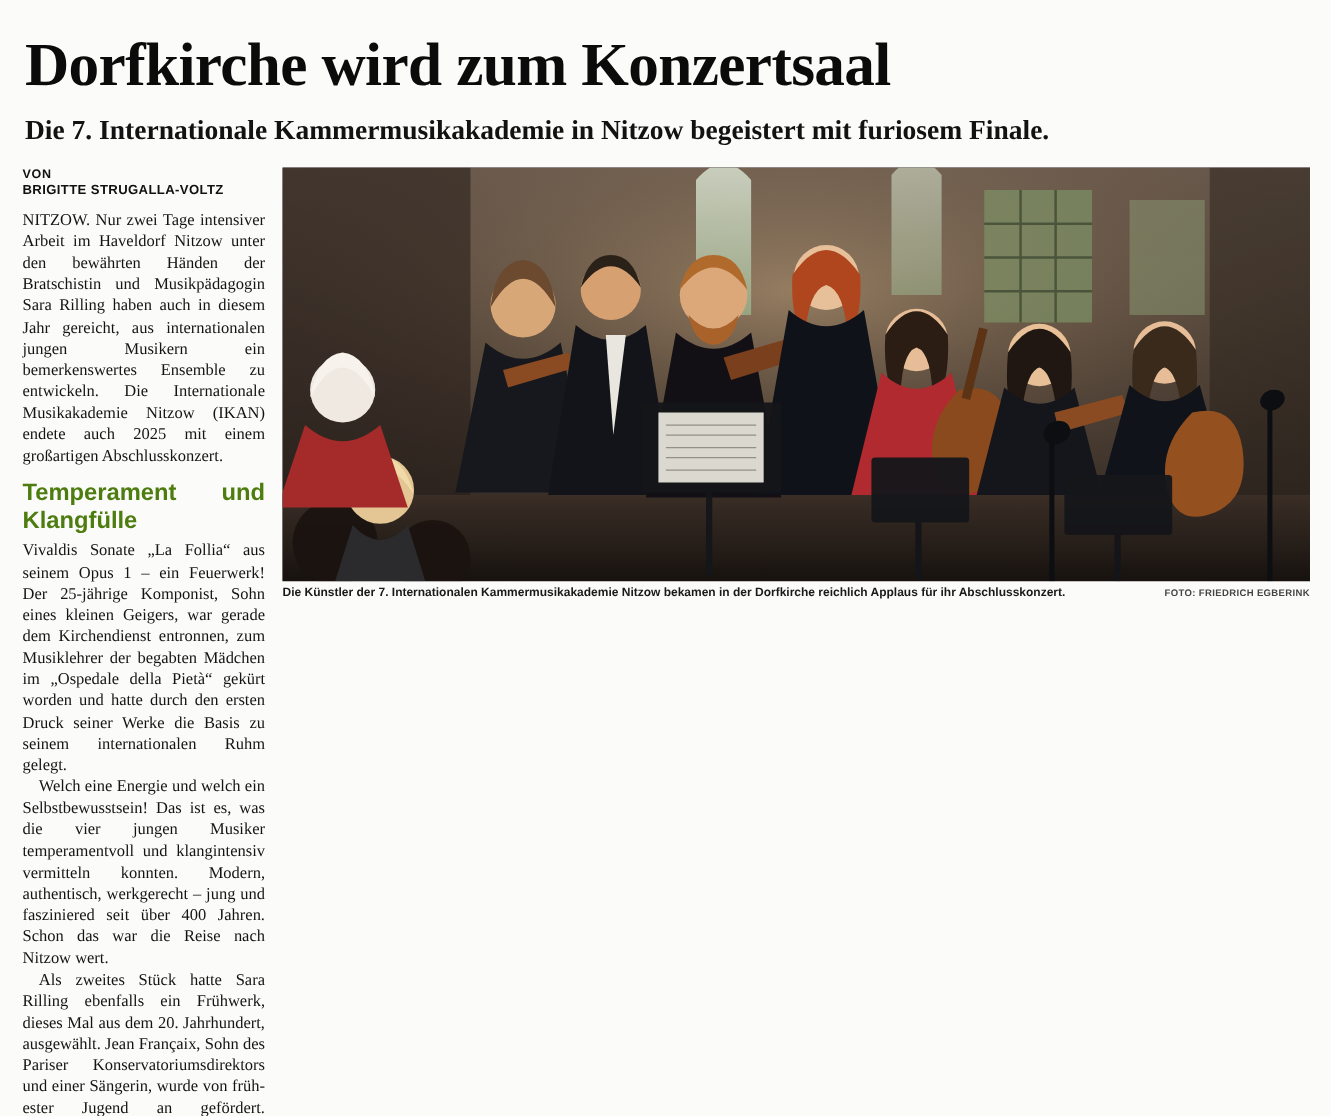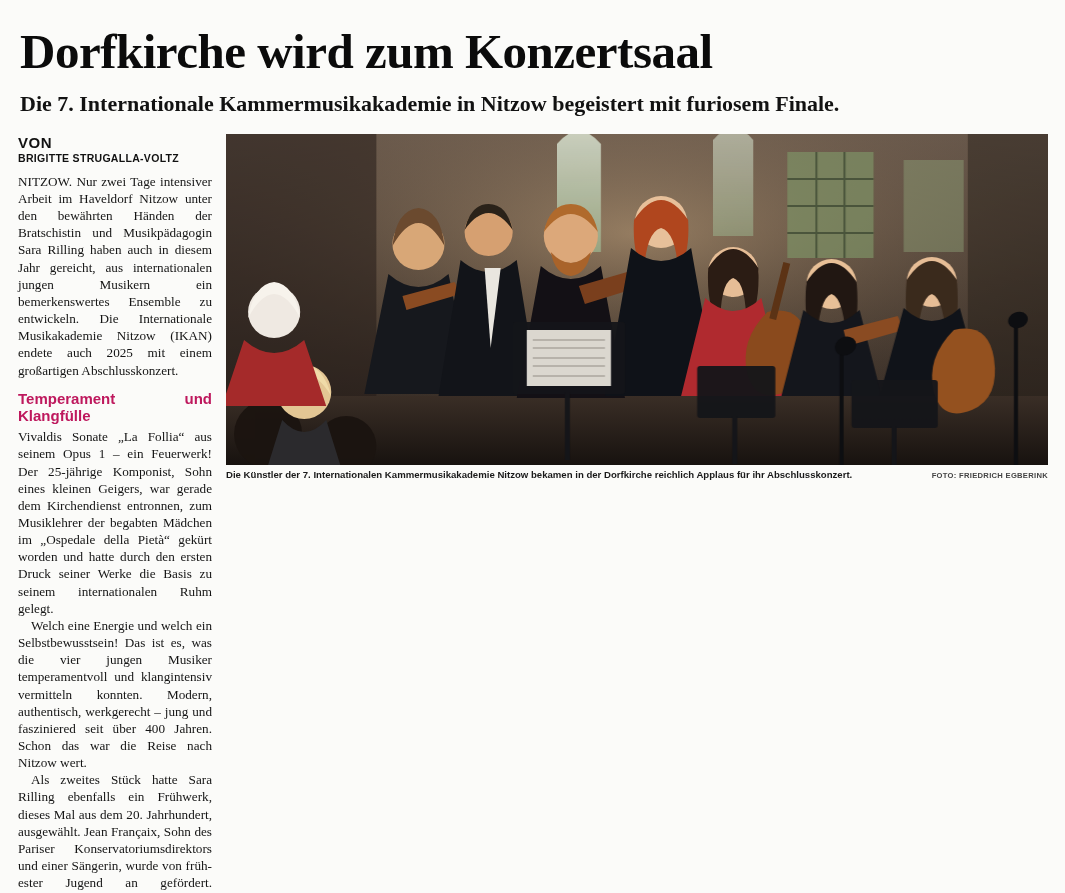--- a/index.html
+++ b/index.html
@@ -54,21 +54,21 @@
     display: flex;
     gap: 14px;
     align-items: flex-start;
   }
   .leftcol {
     width: 194px;
     flex: 0 0 194px;
   }
   .byline-label {
     font-family: "Liberation Sans", sans-serif;
-    font-size: 15px;
+    font-size: 10px;
     font-weight: bold;
     letter-spacing: 0.6px;
     color: #111;
     margin-bottom: 1px;
   }
   .byline-name {
     font-family: "Liberation Sans", sans-serif;
     font-size: 10.5px;
     font-weight: bold;
     letter-spacing: 0.3px;
@@ -78,23 +78,23 @@
   .body-text {
     font-family: "Liberation Serif", serif;
     font-size: 13.2px;
     line-height: 1.30;
     text-align: justify;
     color: #141414;
     hyphens: auto;
   }
   .section-head {
     font-family: "Liberation Sans", sans-serif;
-    font-size: 15px;
-    font-weight: bold;
-    color: #be185d;
+    font-size: 19px;
+    font-weight: bold;
+    color: #4d7c0f;
     margin: 11px 0 4px 0;
     line-height: 1.15;
   }
   .para {
     margin: 0 0 0 0;
     text-indent: 0;
   }
   .para + .para {
     text-indent: 13px;
   }

